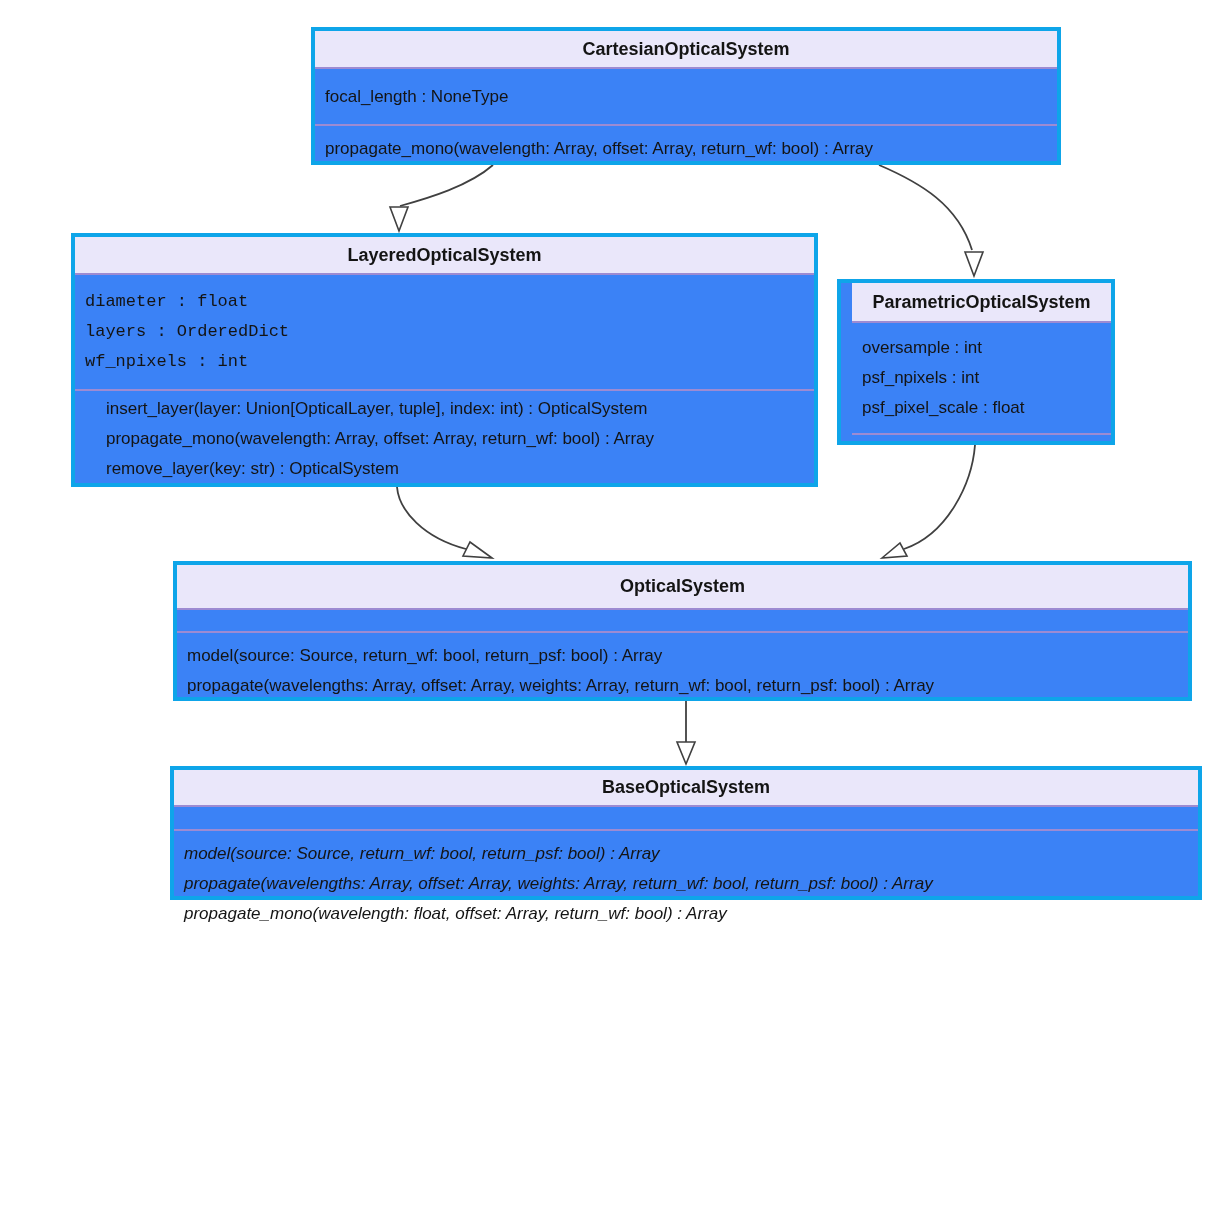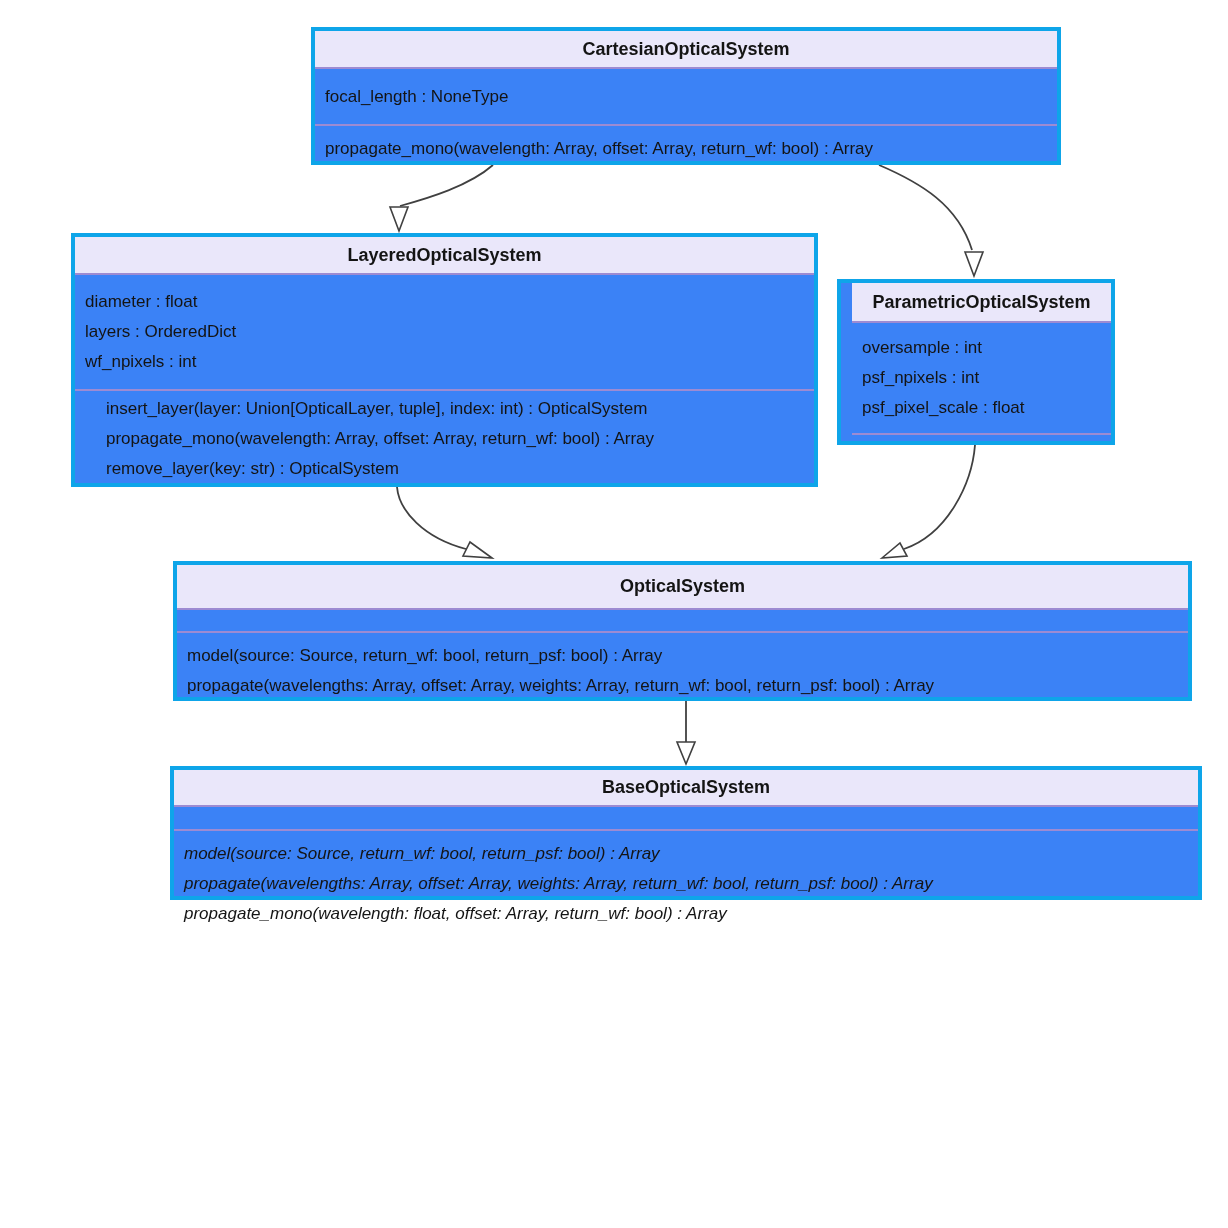--- a/index.html
+++ b/index.html
@@ -53,21 +53,21 @@
   .italic .class-line { font-style: italic; }
 
   
   #box-cartesian  { left: 311px; top: 27px;  width: 750px; height: 138px; }
   #box-cartesian  .class-header { height: 36px; }
   #box-cartesian  .sec-attrs    { height: 57px; }
   #box-cartesian  .sec-methods  { height: 47px; }
 
   #box-layered    { left: 23px;  top: 233px; width: 747px; height: 254px; margin-left: 48px; }
   #box-layered    .class-header { height: 36px; }
-  #box-layered    .sec-attrs    { height: 116px; }
+  #box-layered    .sec-attrs    { height: 116px; font-family: Liberation Mono, monospace; }
   #box-layered    .sec-methods  { height: 98px; padding-left: 31px; }
 
   #box-parametric { left: 837px; top: 279px; width: 278px; height: 166px; padding-left: 11px; }
   #box-parametric .class-header { height: 38px; }
   #box-parametric .sec-attrs    { height: 112px; }
   #box-parametric .sec-methods  { height: 12px; }
 
   #box-optical    { left: 173px; top: 561px; width: 1019px; height: 140px; }
   #box-optical    .class-header { height: 43px; }
   #box-optical    .sec-attrs    { height: 23px; }

